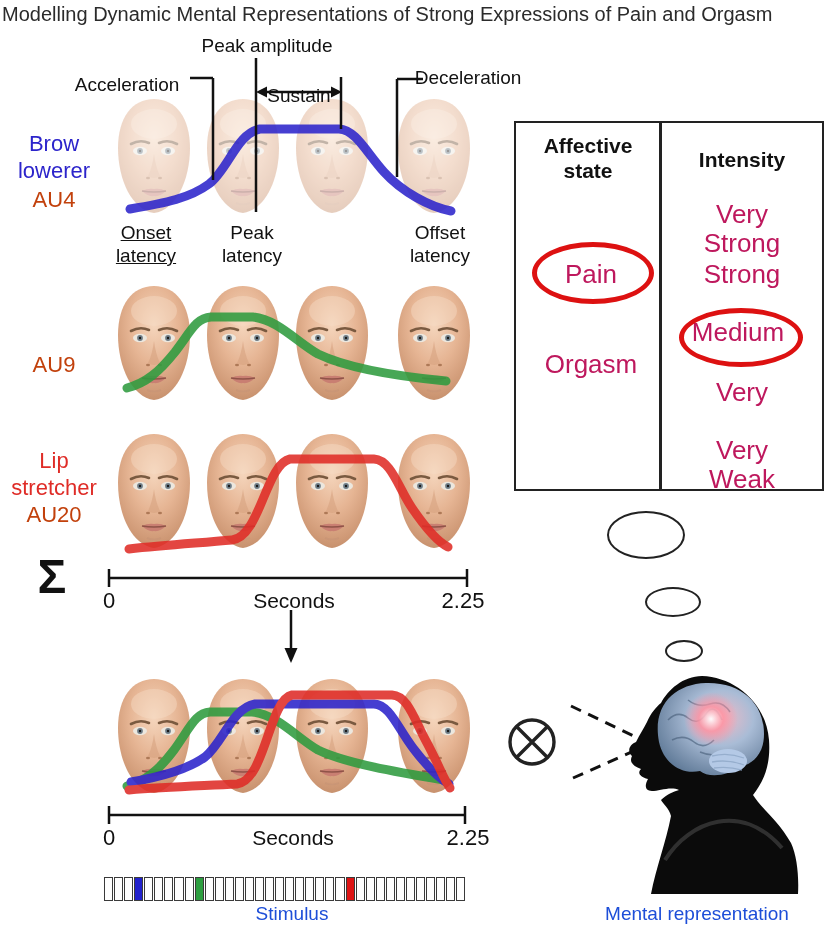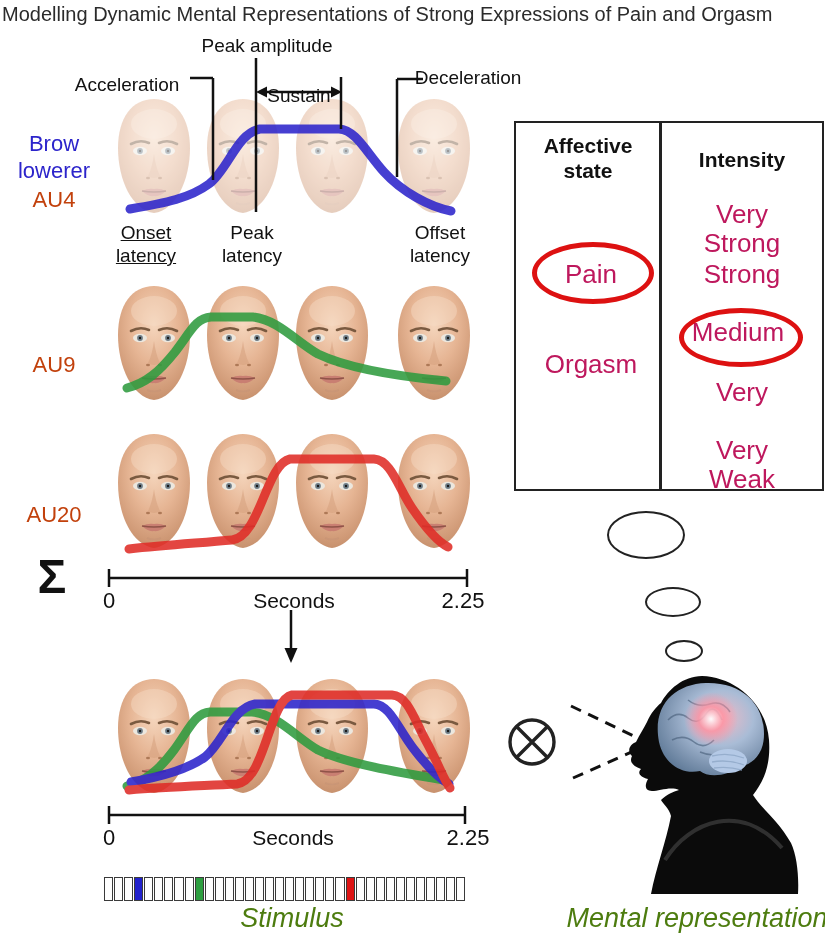--- a/index.html
+++ b/index.html
@@ -9,21 +9,21 @@
   .txt{position:absolute;white-space:pre-line;line-height:1.12;}
   .ct{transform:translateX(-50%);text-align:center;}
   .title{font-size:20px;color:#2b2b2b;white-space:nowrap;}
   .ann{font-size:19px;color:#111;}
   .lat{font-size:19px;color:#111;line-height:1.22;}
   .auname{font-size:22px;line-height:1.22;font-weight:500;}
   .aucode{font-size:22px;color:#c2410c;}
   .sigma{font-size:48px;font-weight:bold;color:#111;}
   .tick{font-size:22px;color:#111;}
   .axlabel{font-size:21px;color:#111;}
-  .biglabel{font-size:27px;color:#4d7c0f;font-style:italic;}
+  .biglabel{font-size:19px;color:#1d4ed8;}
   .tbl{position:absolute;left:514px;top:121px;width:306px;height:366px;
        border:2.5px solid #222;background:#fff;}
   .tbl-divider{position:absolute;left:143px;top:0;width:2.5px;height:100%;background:#222;}
   .th{font-size:21px;font-weight:bold;color:#111;line-height:1.18;}
   .td{font-size:26px;color:#be185d;}
   .sel-ellipse{position:absolute;border:5px solid #dd1111;border-radius:50%;background:transparent;}
   .bubble{position:absolute;border:2.5px solid #222;border-radius:50%;background:#fff;}
   #stimulus-bar{position:absolute;left:104px;top:877px;width:361px;height:24px;
        display:flex;gap:1px;}
   .stim-cell{flex:1 1 0;background:#fff;border:1.6px solid #3a3a3a;}
@@ -190,20 +190,22 @@
 latency</div>
   <div class="txt lat ct" style="left:252px;top:221px;">Peak
 latency</div>
   <div class="txt lat ct" style="left:440px;top:221px;">Offset
 latency</div>
 
   <div class="txt auname ct" style="left: 54px; top: 131px; color: rgb(44, 36, 203);">Brow
 lowerer</div>
   <div class="txt aucode ct" style="left:54px;top:188px;">AU4</div>
   <div class="txt aucode ct" style="left:54px;top:353px;">AU9</div>
+  <div class="txt auname ct" style="left: 54px; top: 448px; color: rgb(223, 44, 39);">Lip
+stretcher</div>
   <div class="txt aucode ct" style="left:54px;top:503px;">AU20</div>
 
   <div class="txt sigma ct" style="left:52px;top:550px;">Σ</div>
 
   <div class="txt tick ct" style="left:109px;top:589px;">0</div>
   <div class="txt axlabel ct" style="left:294px;top:589px;">Seconds</div>
   <div class="txt tick ct" style="left:463px;top:589px;">2.25</div>
 
   <div class="txt tick ct" style="left:109px;top:826px;">0</div>
   <div class="txt axlabel ct" style="left:293px;top:826px;">Seconds</div>

